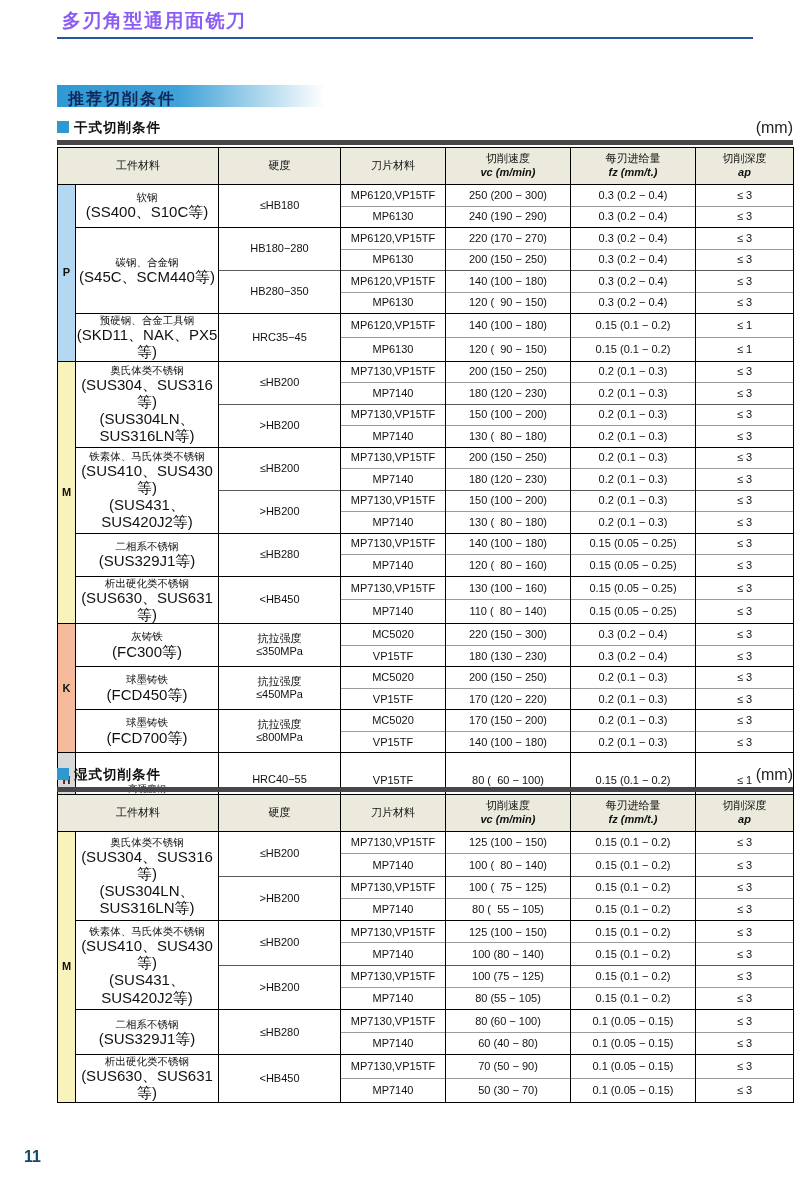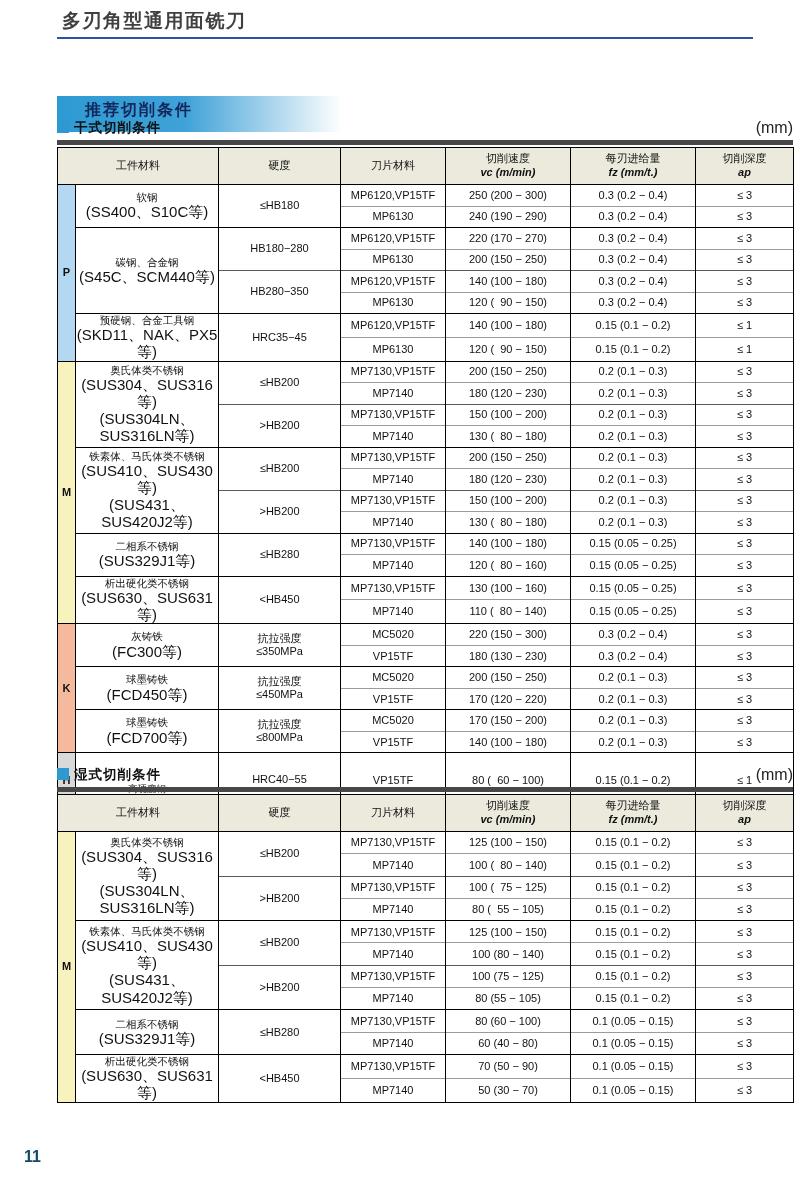--- a/index.html
+++ b/index.html
@@ -2,25 +2,25 @@
 <html><head>
 <meta charset="utf-8">
 <style>
   html,body{margin:0;padding:0;}
   body{
     width:809px;height:1202px;position:relative;background:#ffffff;
     font-family:"Liberation Sans","DejaVu Sans",sans-serif;color:#111;
     overflow:hidden;
   }
   .page-title{position:absolute;left:62px;top:8px;font-size:19px;font-weight:bold;
-    color:#404040;letter-spacing:1.5px;}
+    color:#8b5cf6;letter-spacing:1.5px;}
   .title-rule{position:absolute;left:57px;top:37px;width:696px;height:2px;background:#2a52a5;}
 
-  .banner{position:absolute;left:57px;top:96px;width:268px;height:36px;
-    background:linear-gradient(90deg,#2e9ad3 0%,#3fa2d8 45%,#a9d5ec 75%,#ffffff 100%);padding-left:17px;}
+  .banner{position:absolute;left:57px;top:85px;width:268px;height:22px;
+    background:linear-gradient(90deg,#2e9ad3 0%,#3fa2d8 45%,#a9d5ec 75%,#ffffff 100%);}
   .banner span{display:inline-block;font-size:16px;font-weight:bold;color:#13265a;
     line-height:27px;padding-left:11px;letter-spacing:2px;}
 
   .tbl-section{position:absolute;left:57px;width:736px;}
   .sec-dry{top:119px;}
   .sec-wet{top:766px;}
   .sec-head{display:flex;justify-content:space-between;align-items:flex-end;margin-bottom:3px;}
   .sec-title{font-size:13.5px;font-weight:bold;letter-spacing:1px;}
   .sq{display:inline-block;width:12px;height:12px;background:#2f98d0;margin-right:5px;
     transform:translateY(1px);}

